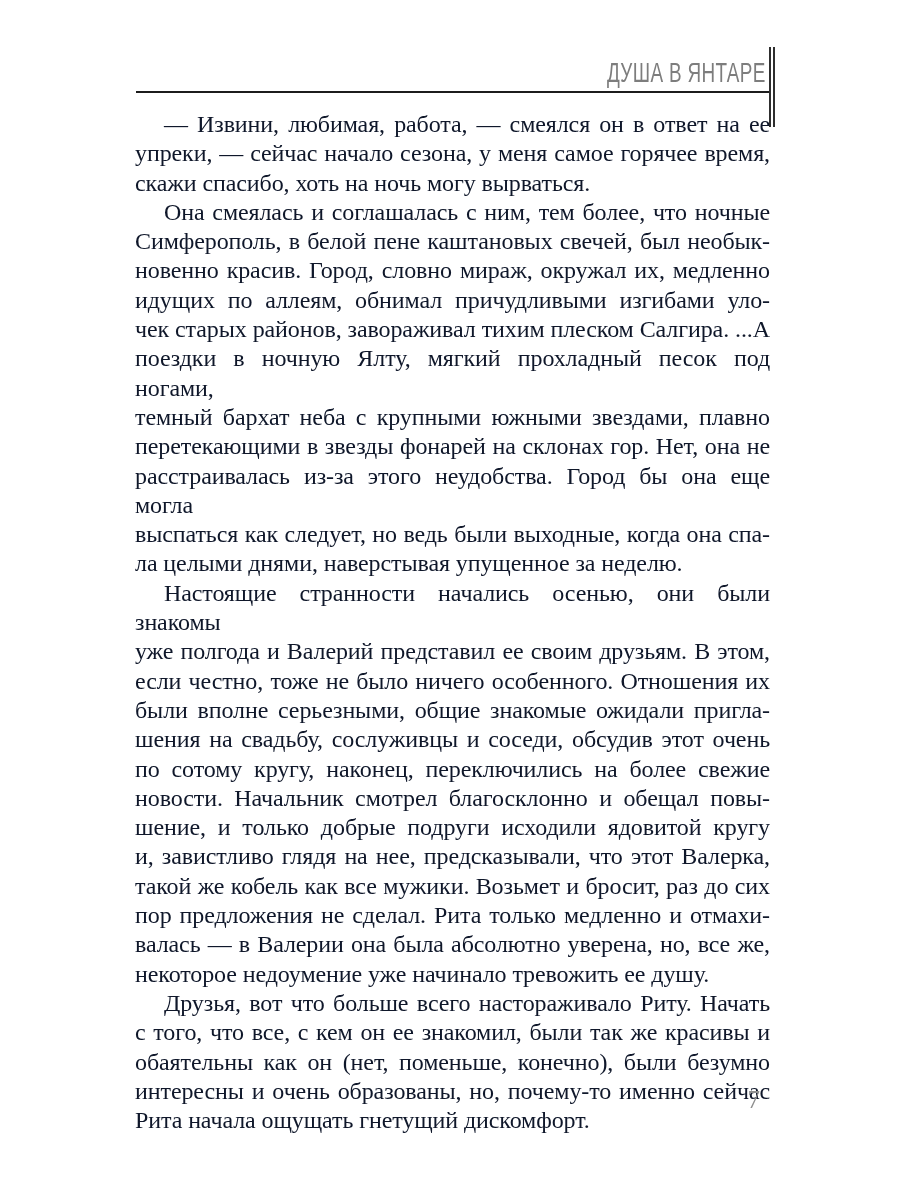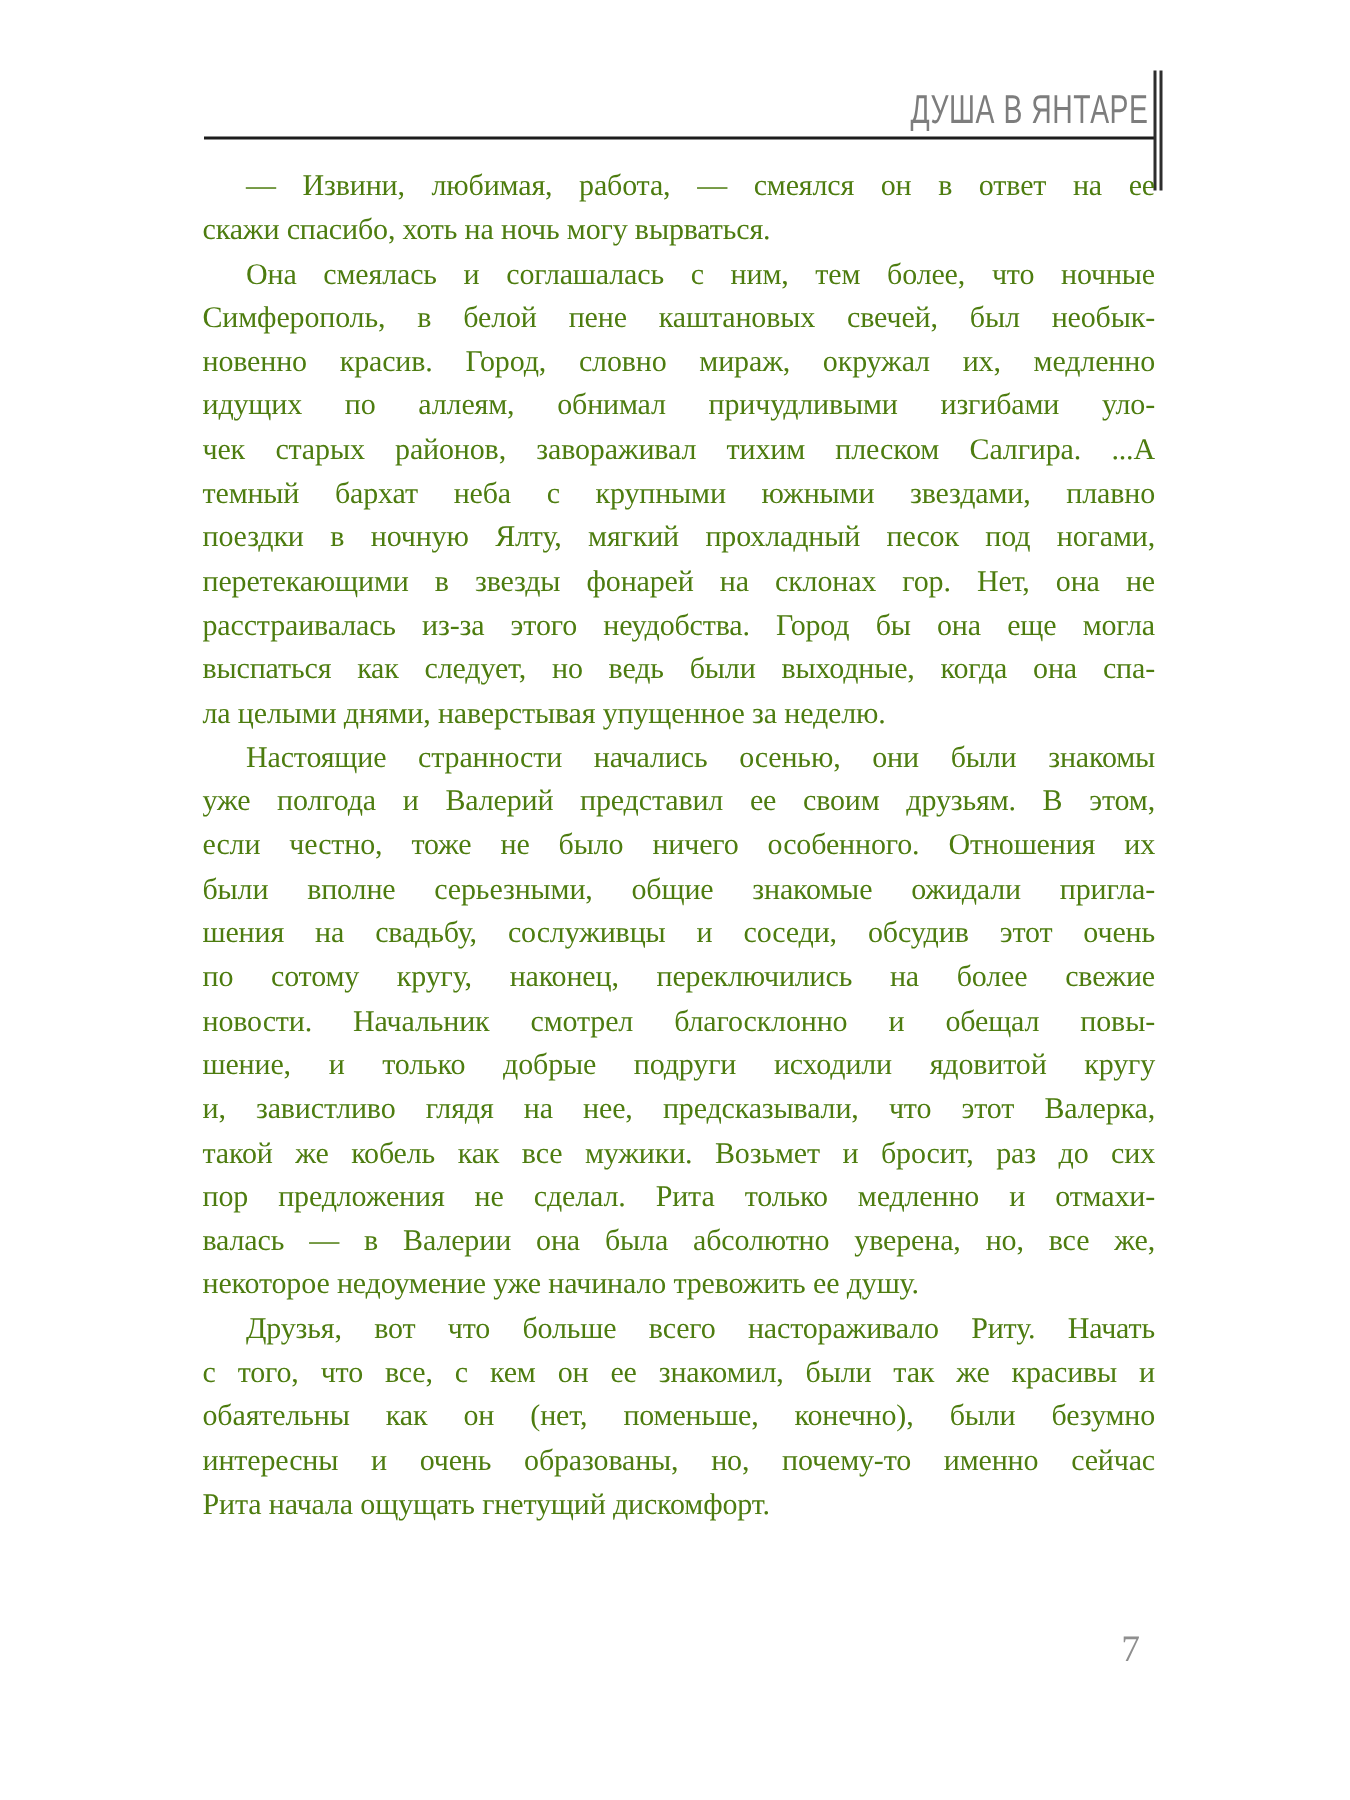--- a/index.html
+++ b/index.html
@@ -47,23 +47,23 @@
     width: 2px;
     border-left: 2px solid #2e2e2e;
     border-right: 2px solid #2e2e2e;
   }
   
   .text-body {
     position: absolute;
     left: 135px;
     top: 110px;
     width: 635px;
-    font-size: 20px;
+    font-size: 24px;
     line-height: 29.3px;
-    color: #4d7c0f;
+    color: #0f172a;
     letter-spacing: -0.1px;
   }
   .para { margin: 0; }
   .line {
     text-align: justify;
     text-align-last: justify;
     white-space: normal;
   }
   .line.first { text-indent: 29px; }
   .line.last { text-align-last: left; }
@@ -87,30 +87,31 @@
 
   <div class="running-head">ДУША В ЯНТАРЕ</div>
 
   <div class="head-rule"></div>
 
   <div class="double-vline"></div>
 
   <div class="text-body">
       <div class="para">
         <div class="line first">— Извини, любимая, работа, — смеялся он в ответ на ее</div>
+        <div class="line">упреки, — сейчас начало сезона, у меня самое горячее время,</div>
         <div class="line last">скажи спасибо, хоть на ночь могу вырваться.</div>
       </div>
       <div class="para">
         <div class="line first">Она смеялась и соглашалась с ним, тем более, что ночные</div>
         <div class="line">Симферополь, в белой пене каштановых свечей, был необык-</div>
         <div class="line">новенно красив. Город, словно мираж, окружал их, медленно</div>
         <div class="line">идущих по аллеям, обнимал причудливыми изгибами уло-</div>
         <div class="line">чек старых районов, завораживал тихим плеском Салгира. ...А</div>
+        <div class="line">поездки в ночную Ялту, мягкий прохладный песок под ногами,</div>
         <div class="line">темный бархат неба с крупными южными звездами, плавно</div>
-        <div class="line">поездки в ночную Ялту, мягкий прохладный песок под ногами,</div>
         <div class="line">перетекающими в звезды фонарей на склонах гор. Нет, она не</div>
         <div class="line">расстраивалась из-за этого неудобства. Город бы она еще могла</div>
         <div class="line">выспаться как следует, но ведь были выходные, когда она спа-</div>
         <div class="line last">ла целыми днями, наверстывая упущенное за неделю.</div>
       </div>
       <div class="para">
         <div class="line first">Настоящие странности начались осенью, они были знакомы</div>
         <div class="line">уже полгода и Валерий представил ее своим друзьям. В этом,</div>
         <div class="line">если честно, тоже не было ничего особенного. Отношения их</div>
         <div class="line">были вполне серьезными, общие знакомые ожидали пригла-</div>

